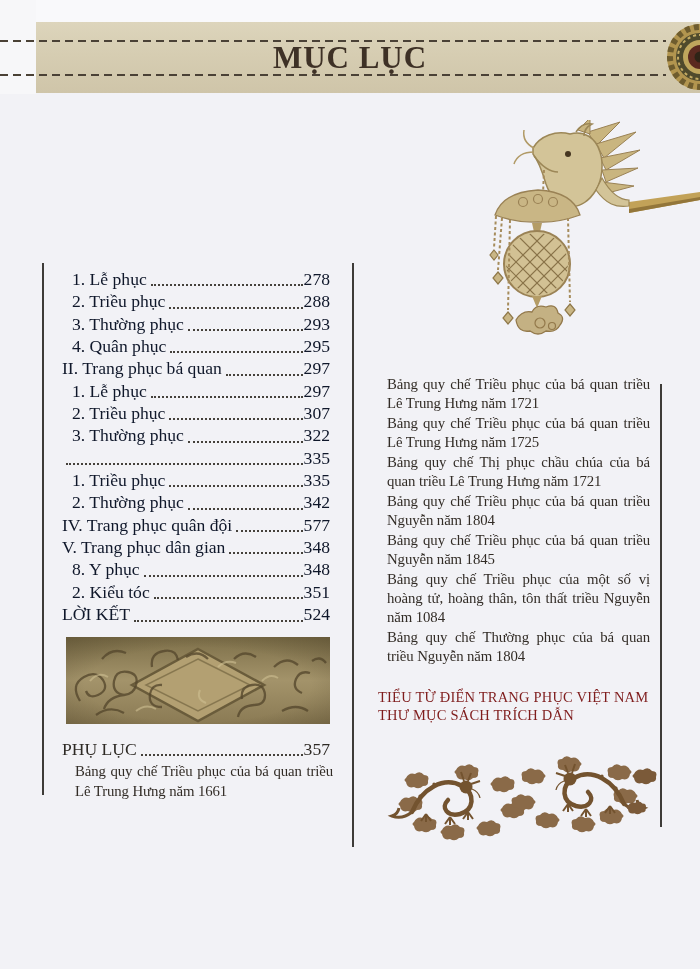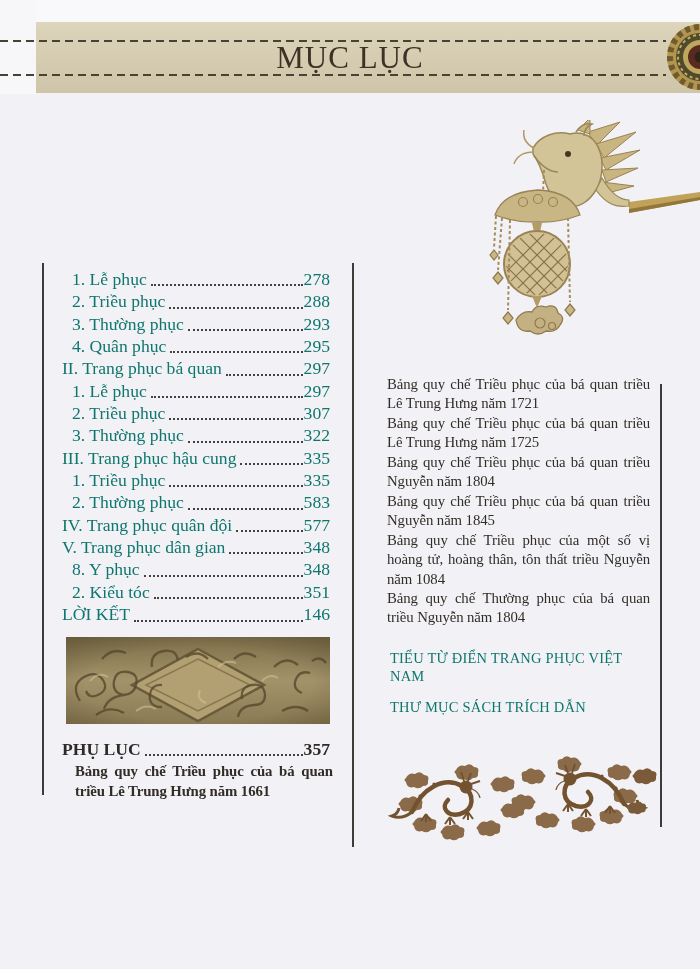--- a/index.html
+++ b/index.html
@@ -10,52 +10,52 @@
   .gutter{position:absolute;top:0;left:0;width:36px;height:94px;background:#f7f7f9;}
 
   
   .band{position:absolute;top:22px;left:36px;right:0;height:71px;
         background:linear-gradient(180deg,#ddd5bc 0%,#d6cdb2 45%,#cfc5a9 100%);}
   .dash{position:absolute;left:0;width:666px;height:2.4px;
         background:repeating-linear-gradient(90deg,#4a4136 0 8px,transparent 8px 13px);}
   .dash-top{top:40px;}
   .dash-bottom{top:74px;}
   .title{position:absolute;top:42px;left:0;width:700px;margin:0;text-align:center;
-         font-size:31px;font-weight:normal;color:#3e3126;letter-spacing:1px;line-height:31px;}
+         font-size:31px;font-weight:bold;color:#3e3126;letter-spacing:1px;line-height:31px;}
   .medallion{position:absolute;top:22px;left:666px;}
 
   
   .rule{position:absolute;width:2px;background:#3e3c38;}
   .rule-left{left:42px;top:263px;height:532px;}
   .rule-mid{left:352px;top:263px;height:584px;}
   .rule-right{left:660px;top:384px;height:443px;}
 
   
-  .toc{position:absolute;left:62px;top:268px;width:268px;color:#0f766e;}
+  .toc{position:absolute;left:62px;top:268px;width:268px;color:#0f172a;}
   .toc-row{display:flex;align-items:flex-end;font-size:17.6px;line-height:22.35px;height:22.35px;}
   .toc-row.sub{padding-left:10px;}
   .toc-row .lbl{white-space:nowrap;}
   .toc-row .leader{flex:1;border-bottom:2.4px dotted #45413b;margin:0 1px 4px 4px;min-width:12px;}
   .toc-row .pg{white-space:nowrap;}
 
   
   .stone{position:absolute;left:66px;top:637px;}
 
   
-  .appendix{position:absolute;left:62px;top:738px;width:268px;color:#2e2a25;font-weight:bold;}
+  .appendix{position:absolute;left:62px;top:738px;width:268px;color:#2e2a25;}
   .appendix .toc-row{font-size:17.6px;}
   .appendix-note{margin:2px 0 0 13px;width:258px;font-size:14.8px;line-height:19.6px;
                  letter-spacing:-0.1px;text-align:justify;color:#322c26;}
 
   
   .rightcol{position:absolute;left:378px;top:375px;width:272px;color:#322c26;}
   .tables{padding-left:9px;}
   .tbl-entry{margin:0;font-size:14.8px;line-height:19.45px;letter-spacing:-0.1px;text-align:justify;}
   .closing{margin-top:21px;}
-  .closing p{margin:12px;font-size:14.5px;line-height:18.6px;color:#0f766e;letter-spacing:0.2px;}
+  .closing p{margin:0;font-size:14.5px;line-height:18.6px;color:#7f1d1d;letter-spacing:0.2px;}
 
   .hairpin{position:absolute;left:488px;top:120px;}
   .dragons{position:absolute;left:382px;top:740px;}
 </style>
 </head>
 <body>
 
 <div class="page">
   <div class="top-strip"></div>
 
@@ -171,33 +171,32 @@
         <span class="lbl">2. Triều phục</span>
         <span class="leader"></span>
         <span class="pg">307</span>
       </div>
       <div class="toc-row sub">
         <span class="lbl">3. Thường phục</span>
         <span class="leader"></span>
         <span class="pg">322</span>
       </div>
       <div class="toc-row">
-        <span class="lbl">III. Trang phục hậu cung</span>
         <span class="leader"></span>
         <span class="pg">335</span>
       </div>
       <div class="toc-row sub">
         <span class="lbl">1. Triều phục</span>
         <span class="leader"></span>
         <span class="pg">335</span>
       </div>
       <div class="toc-row sub">
         <span class="lbl">2. Thường phục</span>
         <span class="leader"></span>
-        <span class="pg">583</span>
+        <span class="pg">342</span>
       </div>
       <div class="toc-row">
         <span class="lbl">IV. Trang phục quân đội</span>
         <span class="leader"></span>
         <span class="pg">577</span>
       </div>
       <div class="toc-row">
         <span class="lbl">V. Trang phục dân gian</span>
         <span class="leader"></span>
         <span class="pg">348</span>
@@ -208,21 +207,21 @@
         <span class="pg">348</span>
       </div>
       <div class="toc-row sub">
         <span class="lbl">2. Kiểu tóc</span>
         <span class="leader"></span>
         <span class="pg">351</span>
       </div>
       <div class="toc-row">
         <span class="lbl">LỜI KẾT</span>
         <span class="leader"></span>
-        <span class="pg">146</span>
+        <span class="pg">524</span>
       </div>
     </div>
 
   <svg class="stone" width="264" height="87" viewBox="0 0 264 87">
     <defs>
       <linearGradient id="stoneGrad" x1="0" y1="0" x2="0" y2="1">
         <stop offset="0" stop-color="#7d6f49"></stop>
         <stop offset="0.5" stop-color="#a3936a"></stop>
         <stop offset="1" stop-color="#8a7a54"></stop>
       </linearGradient>
@@ -265,20 +264,21 @@
       <span class="leader"></span>
       <span class="pg">357</span>
     </div>
     <p class="appendix-note">Bảng quy chế Triều phục của bá quan triều Lê Trung Hưng năm 1661</p>
   </div>
 
   <div class="rightcol">
     <div class="tables">
         <p class="tbl-entry">Bảng quy chế Triều phục của bá quan triều Lê Trung Hưng năm 1721</p>
         <p class="tbl-entry">Bảng quy chế Triều phục của bá quan triều Lê Trung Hưng năm 1725</p>
+        <p class="tbl-entry">Bảng quy chế Thị phục chầu chúa của bá quan triều Lê Trung Hưng năm 1721</p>
         <p class="tbl-entry">Bảng quy chế Triều phục của bá quan triều Nguyễn năm 1804</p>
         <p class="tbl-entry">Bảng quy chế Triều phục của bá quan triều Nguyễn năm 1845</p>
         <p class="tbl-entry">Bảng quy chế Triều phục của một số vị hoàng tử, hoàng thân, tôn thất triều Nguyễn năm 1084</p>
         <p class="tbl-entry">Bảng quy chế Thường phục của bá quan triều Nguyễn năm 1804</p>
       </div>
     <div class="closing">
       <p>TIỂU TỪ ĐIỂN TRANG PHỤC VIỆT NAM</p>
       <p>THƯ MỤC SÁCH TRÍCH DẪN</p>
     </div>
   </div>

